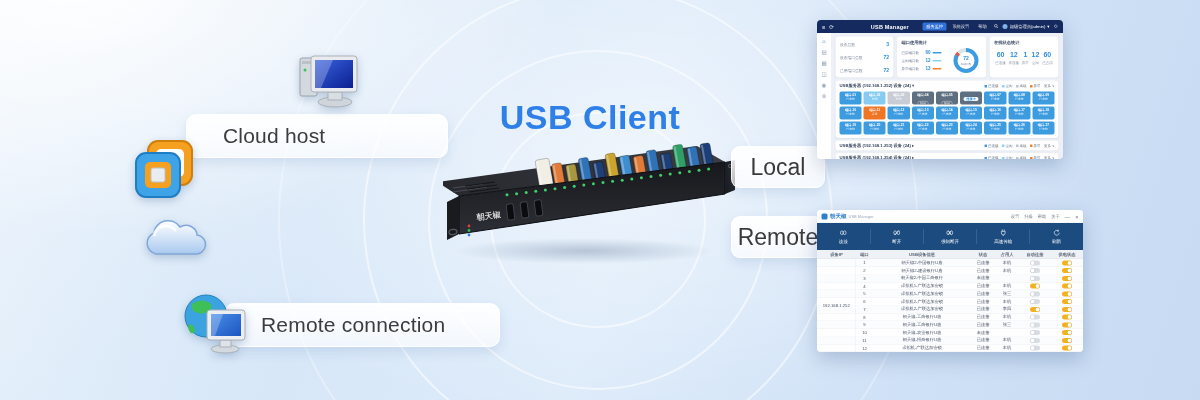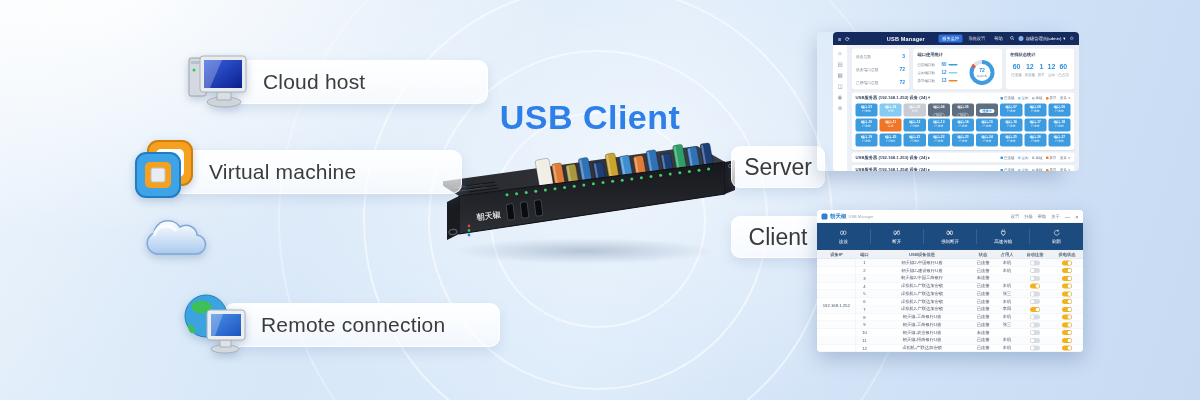--- a/index.html
+++ b/index.html
@@ -14,42 +14,42 @@
     background:linear-gradient(135deg,rgba(255,255,255,.55),rgba(255,255,255,0) 60%);transform:rotate(8deg);}
 
   
   .feature{position:absolute;display:flex;align-items:center;}
   .feature .ficon{position:relative;z-index:2;margin-right:-24px;flex:0 0 auto;filter:drop-shadow(0 3px 4px rgba(90,120,160,.35));}
   .feature .pill{position:relative;z-index:1;height:44px;display:flex;align-items:center;padding-left:36px;
     background:linear-gradient(180deg,rgba(255,255,255,.97),rgba(255,255,255,.62));
     border:1px solid rgba(255,255,255,.85);border-radius:10px;
     box-shadow:0 5px 12px rgba(110,145,190,.20);
     font-size:21px;color:#3c3c3c;font-weight:500;letter-spacing:.2px;}
-  #feature-0{left:186px;top:50px;} #feature-0 .pill{width:262px;}
+  #feature-0{left:186px;top:50px;flex-direction:column;} #feature-0 .pill{width:262px;}
   #feature-1{left:132px;top:138px;} #feature-1 .pill{width:290px;}
   #feature-2{left:138px;top:212px;} #feature-2 .pill{width:292px;}
   #feature-3{left:182px;top:292px;} #feature-3 .pill{width:276px;}
 
   
   .usb-title{position:absolute;left:443px;top:98px;width:294px;text-align:center;
     font-size:34px;font-weight:700;color:#2e80e8;letter-spacing:.5px;}
   .device-wrap{position:absolute;left:443px;top:136px;width:296px;height:122px;}
   .device-shadow{position:absolute;left:455px;top:238px;width:260px;height:26px;border-radius:50%;
     background:radial-gradient(closest-side,rgba(70,95,130,.30),rgba(70,95,130,0));}
 
   .side-label{position:absolute;width:94px;height:42px;display:flex;align-items:center;justify-content:center;
     background:linear-gradient(180deg,rgba(255,255,255,.97),rgba(255,255,255,.68));
     border:1px solid rgba(255,255,255,.85);border-radius:9px;box-shadow:0 5px 12px rgba(110,145,190,.20);
     font-size:23px;color:#3a3a3a;font-weight:500;}
   #server-label{left:731px;top:146px;} #client-label{left:731px;top:216px;}
 
   
   .shot{position:absolute;box-shadow:0 7px 20px rgba(60,90,140,.30);border-radius:4px;}
   .mini{transform:scale(.5);transform-origin:0 0;background:#fff;border-radius:8px;overflow:hidden;}
-  #server-shot{left:817px;top:32px;width:246px;height:139px;padding-left:16px;}
+  #server-shot{left:817px;top:20px;width:246px;height:139px;}
   #server-shot .mini{width:492px;height:278px;background:#edf1f7;}
   #client-shot{left:817px;top:210px;width:266px;height:142px;}
   #client-shot .mini{width:532px;height:284px;}
 
   
   .s-topbar{height:26px;background:#152a5e;display:flex;align-items:center;padding:0 10px;color:#fff;}
   .s-topbar .tb-left{display:flex;gap:8px;font-size:11px;opacity:.9;width:70px;}
   .s-topbar .tb-title{flex:1;text-align:center;font-size:11px;font-weight:700;letter-spacing:.4px;}
   .s-topbar .tb-right{display:flex;align-items:center;gap:8px;font-size:8.5px;}
   .s-nav{padding:2px 7px;border-radius:3px;color:rgba(255,255,255,.88);}
@@ -168,23 +168,20 @@
   <div class="feature" id="feature-1">
     <span class="ficon">
       <svg width="64" height="64" viewBox="0 0 64 64">
         <rect x="16" y="3" width="44" height="44" rx="10" fill="#f5a01e" stroke="#cf7f0c" stroke-width="2"></rect>
         <rect x="24" y="11" width="28" height="28" rx="5" fill="#fff"></rect>
         <rect x="4" y="15" width="44" height="44" rx="10" fill="#3fa3e8" stroke="#1f7dc4" stroke-width="2"></rect>
         <rect x="13" y="24" width="26" height="26" rx="5" fill="#f5a01e"></rect>
         <rect x="19" y="30" width="14" height="14" rx="2" fill="#e9edf2" stroke="#b9c2cc"></rect>
       </svg>
     </span>
-    <span class="pill">
-      <span>Virtual machine</span>
-    </span>
   </div>
 
   <div class="feature" id="feature-2">
     <span class="ficon">
       <svg width="72" height="50" viewBox="0 0 72 50">
         <defs>
           <linearGradient id="cl0" x1="0" y1="0" x2="0" y2="1">
             <stop offset="0" stop-color="#ffffff"></stop>
               <stop offset="1" stop-color="#a9c9ef"></stop>
           </linearGradient>
@@ -339,24 +336,24 @@
           <circle cx="227.2" cy="38.004511278195494" r="1.5" fill="#3fd06a"></circle>
           <circle cx="236.79999999999998" cy="36.777443609022555" r="1.5" fill="#3fd06a"></circle>
           <circle cx="246.4" cy="35.55037593984963" r="1.5" fill="#3fd06a"></circle>
           <circle cx="256" cy="34.32330827067669" r="1.5" fill="#3fd06a"></circle>
           <circle cx="265.6" cy="33.09624060150376" r="1.5" fill="#3fd06a"></circle>
         </g>
     </svg>
   </div>
 
   <div class="side-label" id="server-label">
-    <span>Server</span>
+    <span>Local</span>
   </div>
   <div class="side-label" id="client-label">
-    <span>Client</span>
+    <span>Remote</span>
   </div>
 
   <div class="shot" id="server-shot">
     <div class="mini">
       <div class="s-topbar">
         <span class="tb-left">
           <span>≡</span>
           <span>⟳</span>
         </span>
         <span class="tb-title">USB Manager</span>

